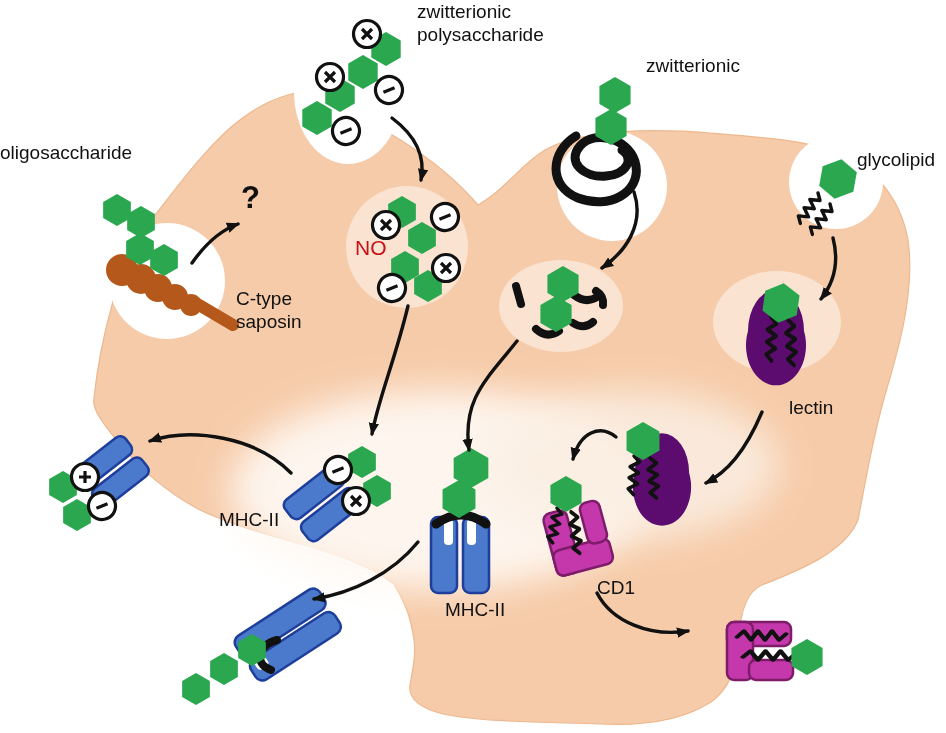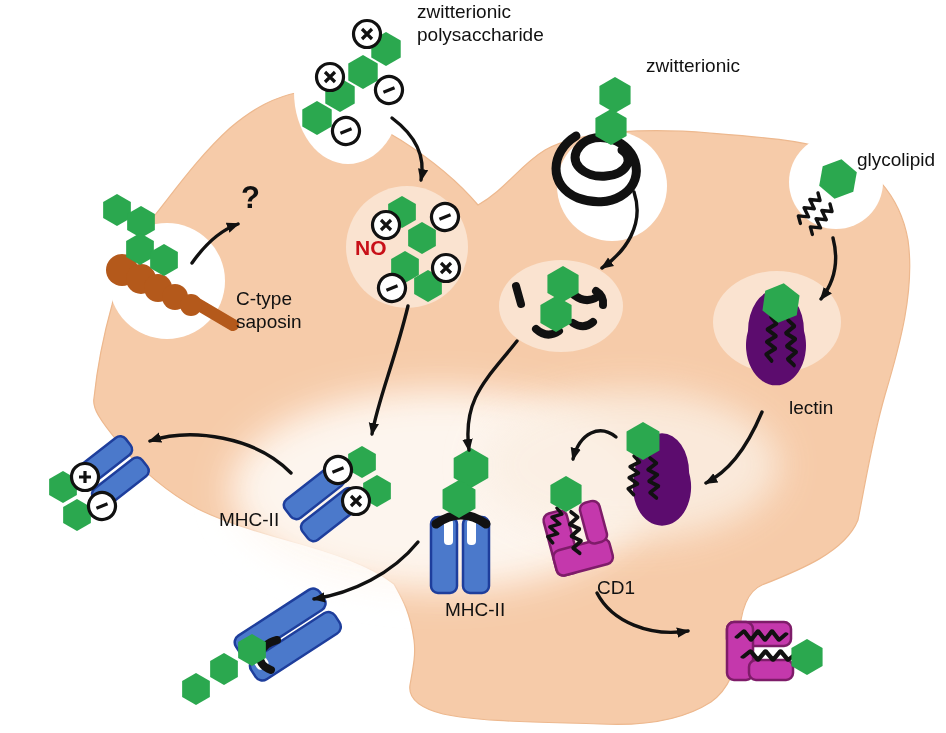--- a/index.html
+++ b/index.html
@@ -1,20 +1,20 @@
 <!DOCTYPE html>
 <html><head>
 <meta charset="utf-8">
 <style>
   html,body{margin:0;padding:0;background:#fff;}
   #stage{position:relative;width:946px;height:733px;overflow:hidden;background:#fff;
          font-family:"Liberation Sans", sans-serif;}
   #art{position:absolute;left:0;top:0;}
   .lbl{position:absolute;color:#111;font-size:19px;line-height:23px;white-space:pre-line;}
-  .no-label{color:#C81018;font-weight:bold;font-size:21px;}
+  .no-label{color:#C81018;font-weight:normal;font-size:21px;}
   .q-label{font-size:31px;font-weight:bold;}
 </style>
 </head>
 <body>
 
 <div id="stage">
 
 <svg id="art" width="946" height="733" viewBox="0 0 946 733">
   <defs>
     <path id="hexp" d="M0,-1 L0.866,-0.5 L0.866,0.5 L0,1 L-0.866,0.5 L-0.866,-0.5 Z"></path>
@@ -241,20 +241,21 @@
     <path marker-end="url(#ah)" d="M 634,192 C 645,225 625,252 602,268"></path>
     <path marker-end="url(#ah)" d="M 517,341 C 488,378 462,398 469,450"></path>
     <path marker-end="url(#ah)" d="M 418,542 C 392,574 352,593 314,599"></path>
     <path marker-end="url(#ah)" d="M 833,238 C 840,265 832,285 821,299"></path>
     <path marker-end="url(#ah)" d="M 762,412 C 745,452 727,472 706,483"></path>
     <path marker-end="url(#ah)" d="M 616,437 C 600,424 580,432 573,459"></path>
     <path marker-end="url(#ah)" d="M 597,593 C 612,622 650,637 688,631"></path>
   </g>
 </svg>
 
+<div class="lbl" style="left:0px;top:141px">oligosaccharide</div>
 <div class="lbl" style="left:417px;top:0px">zwitterionic
 polysaccharide</div>
 <div class="lbl" style="left:646px;top:54px">zwitterionic</div>
 <div class="lbl" style="left:857px;top:148px">glycolipid</div>
 <div class="lbl" style="left:236px;top:287px">C-type
 saposin</div>
 <div class="lbl" style="left:789px;top:396px">lectin</div>
 <div class="lbl no-label" style="left:355px;top:236px">NO</div>
 <div class="lbl" style="left:219px;top:508px">MHC-II</div>
 <div class="lbl" style="left:445px;top:598px">MHC-II</div>

